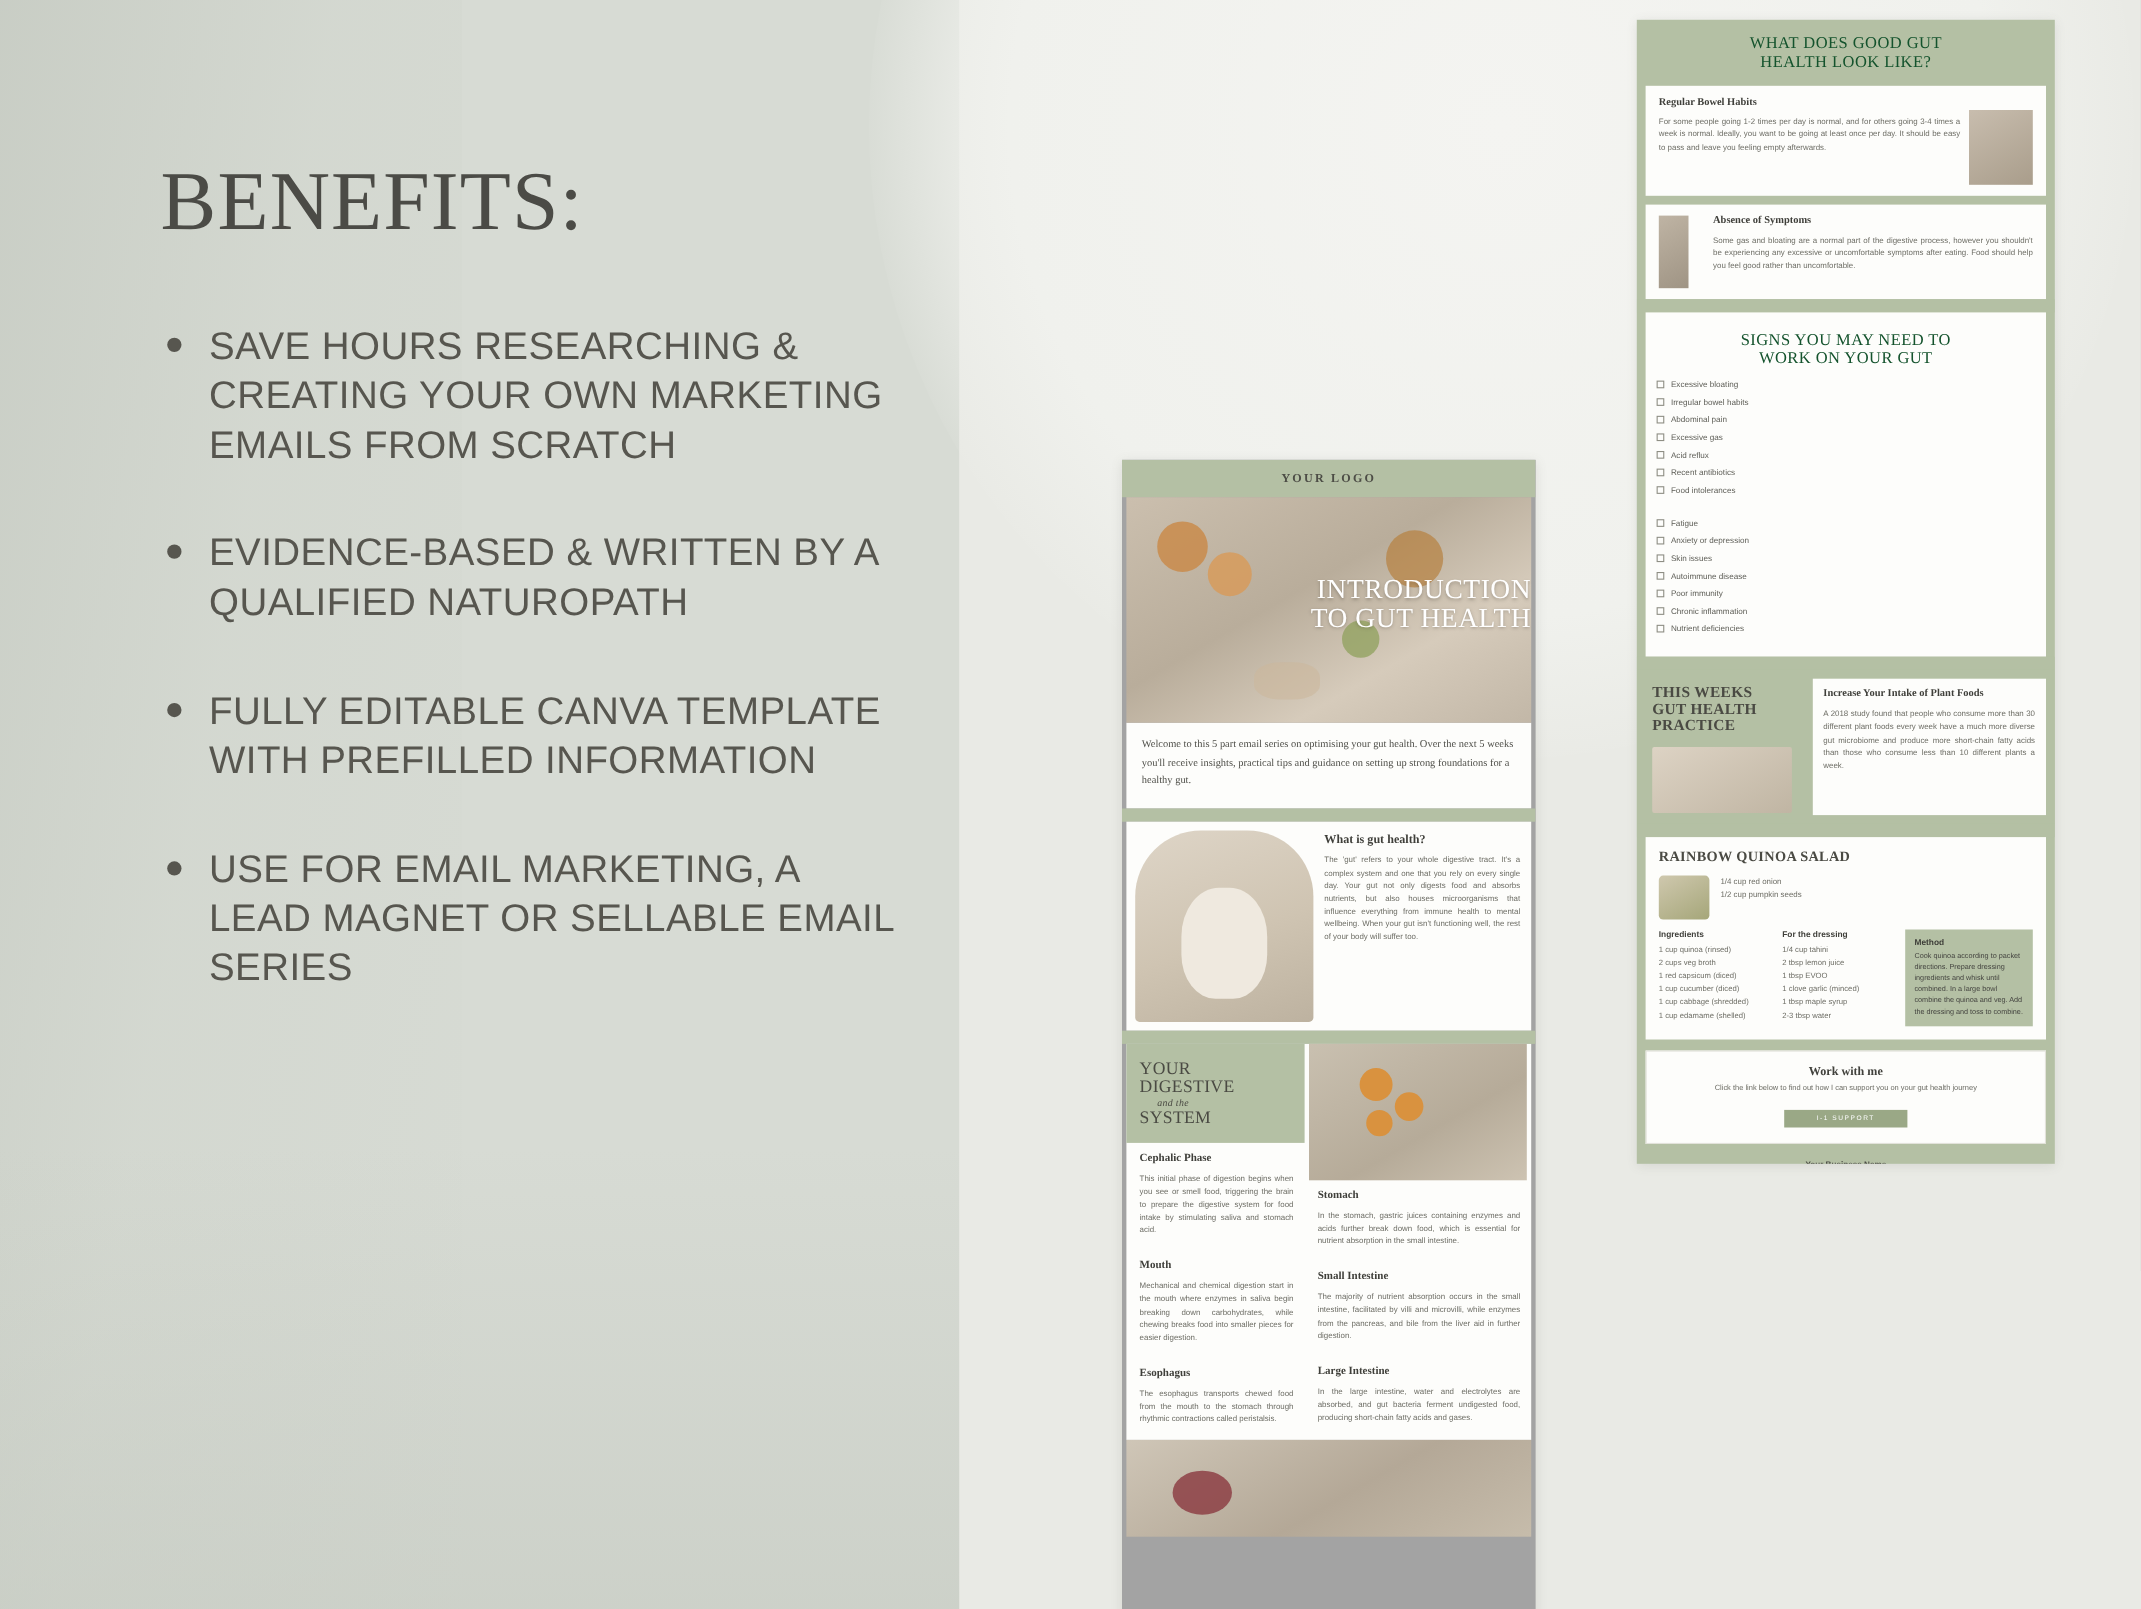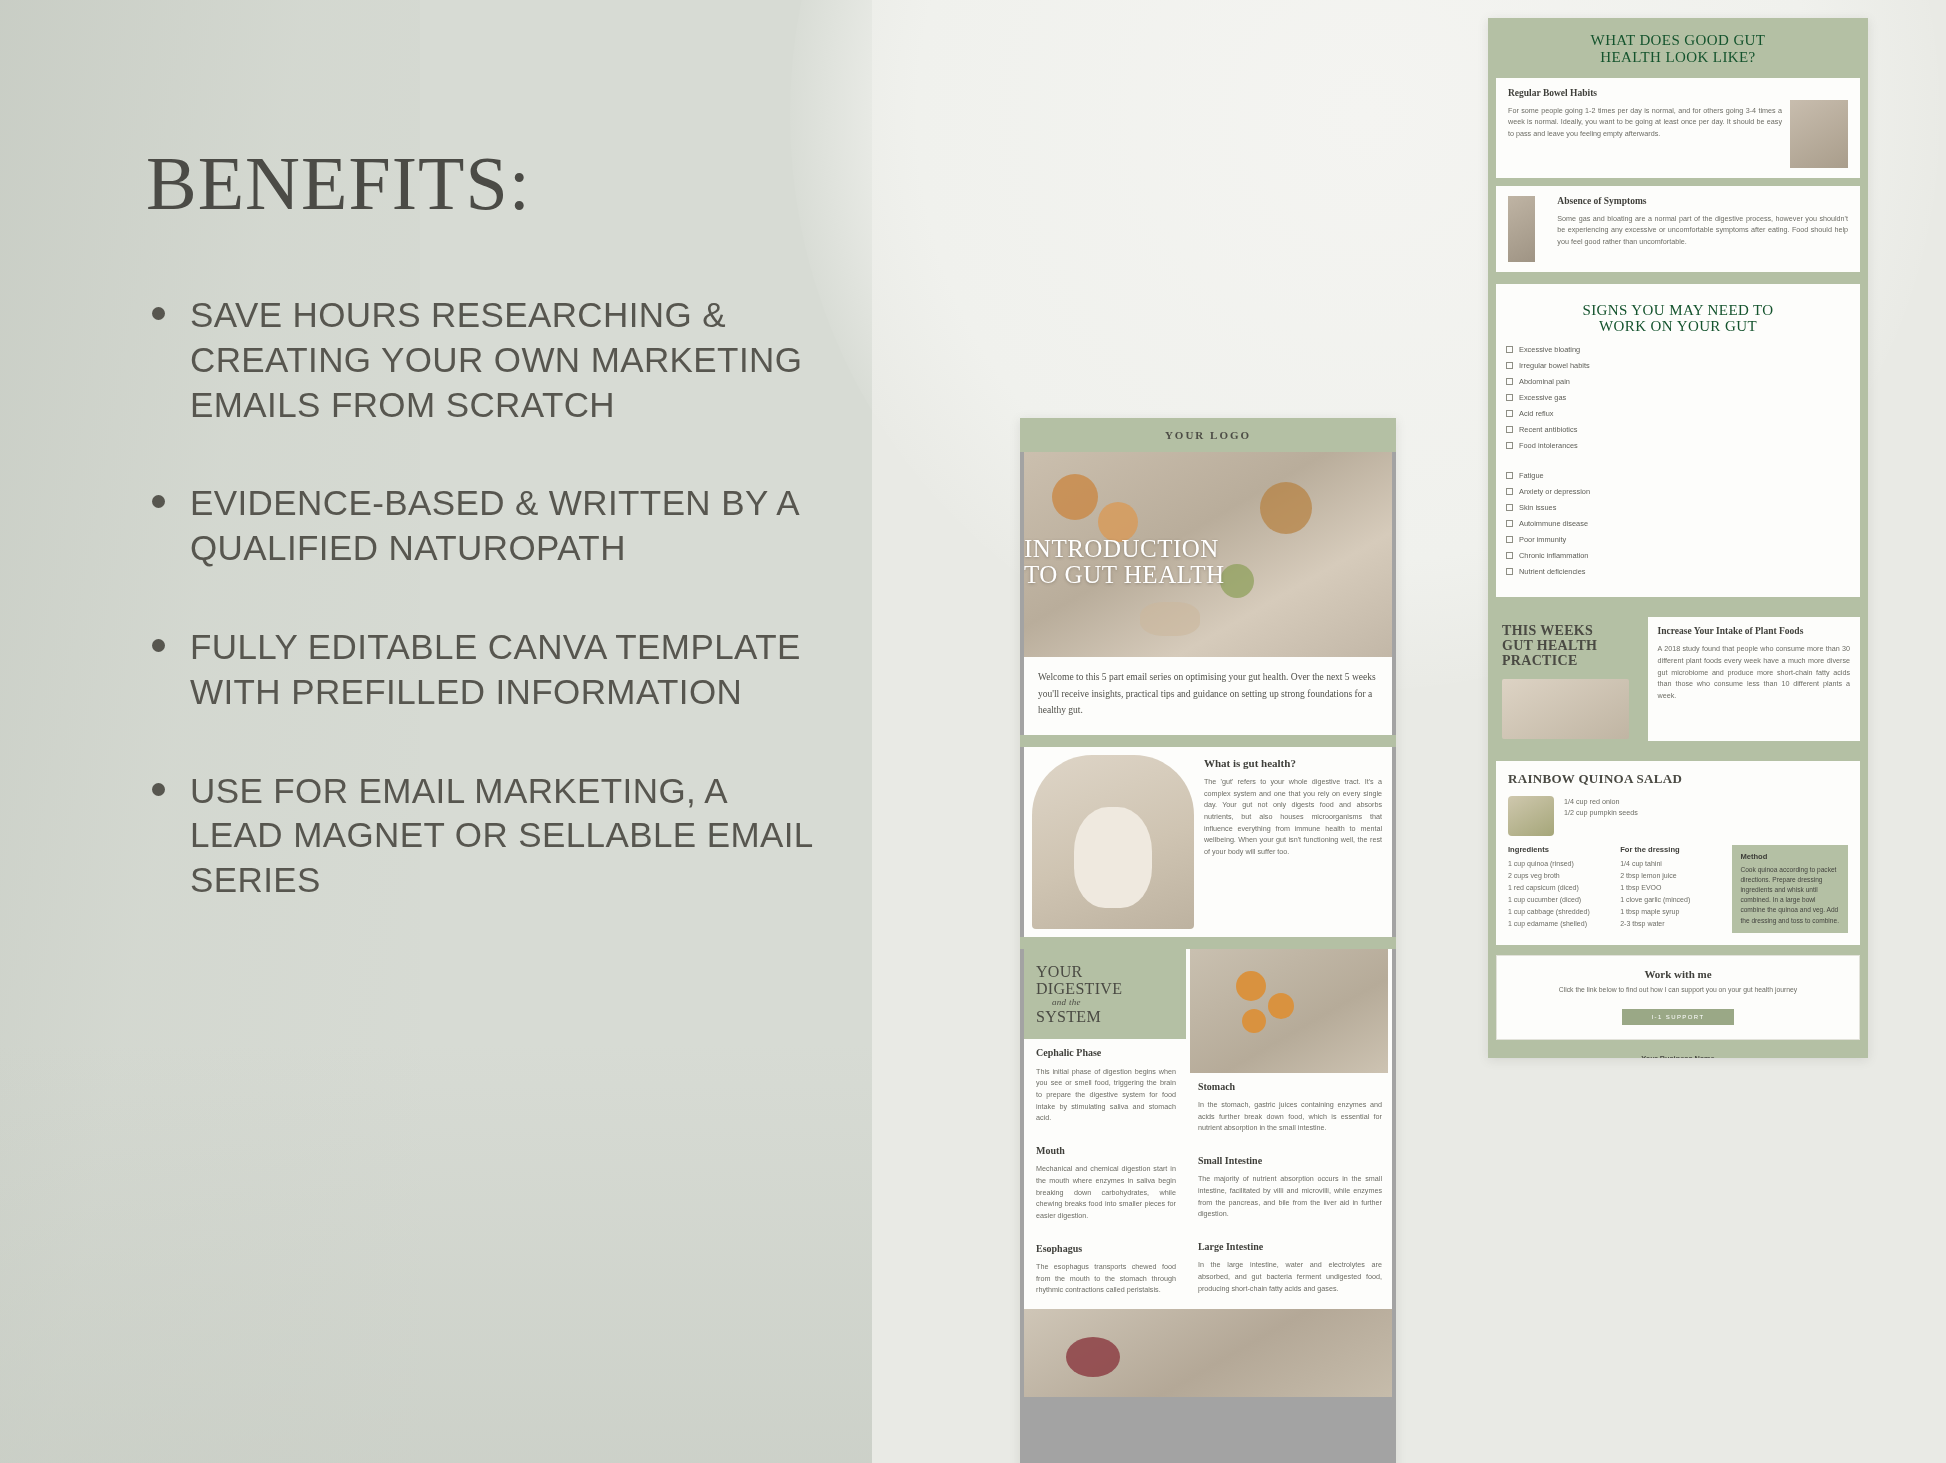--- a/index.html
+++ b/index.html
@@ -85,22 +85,22 @@
   }
   #e1-hero .fruit {
     position:absolute; border-radius:50%;
   }
   #e1-hero .f1 { width:46px;height:46px; left:28px; top:22px; background:#c98b4b; opacity:.85;}
   #e1-hero .f2 { width:40px;height:40px; left:74px; top:50px; background:#d89a57; opacity:.8;}
   #e1-hero .f3 { width:52px;height:52px; left:236px; top:30px; background:#b7803f; opacity:.7;}
   #e1-hero .f4 { width:34px;height:34px; left:196px; top:112px; background:#8fa05c; opacity:.75;}
   #e1-hero .f5 { width:60px;height:34px; left:116px; top:150px; background:#cbb89c; opacity:.6; border-radius:40%;}
   #e1-hero-title {
-    position:absolute; left:0; right:0; top:84px;
-    text-align:left;
+    position:absolute; left:0; right:0; top:72px;
+    text-align:right;
     color:#fff;
     font-family:"Liberation Serif", serif;
     font-size:25px;
     line-height:1.05;
     letter-spacing:.5px;
     text-shadow:0 1px 3px rgba(60,55,45,.35);
   }
   #e1-intro {
     margin:0 4px; background:#fdfdfb; padding:12px 14px 16px 14px;
   }

